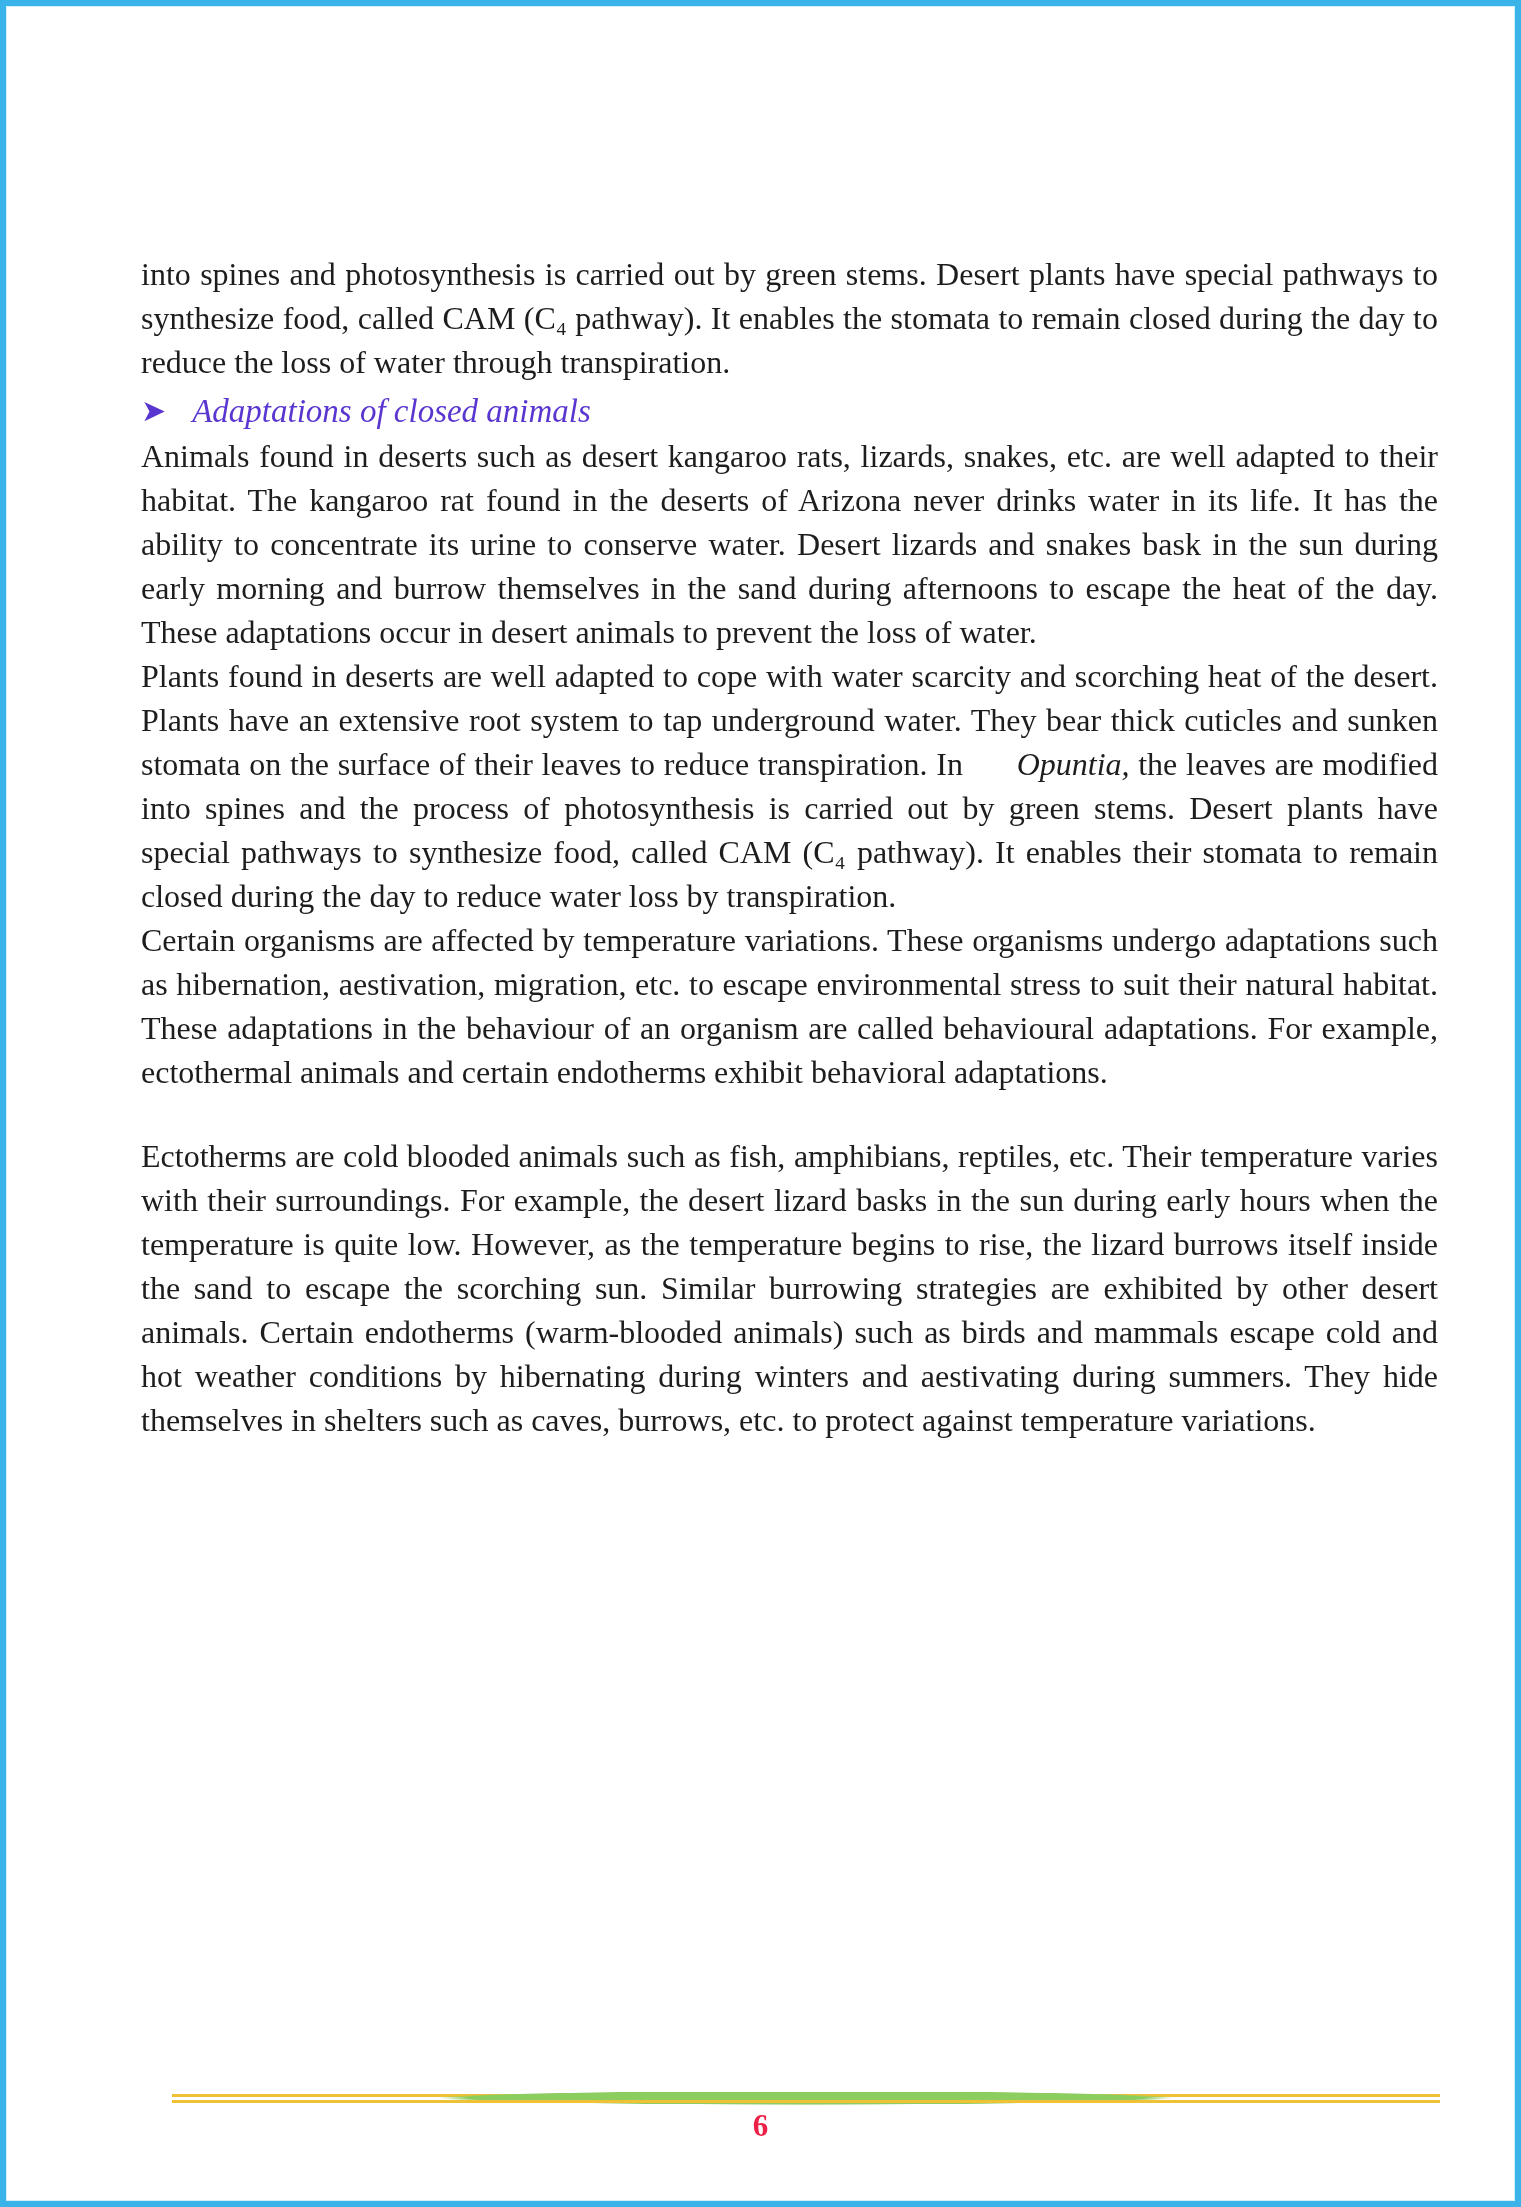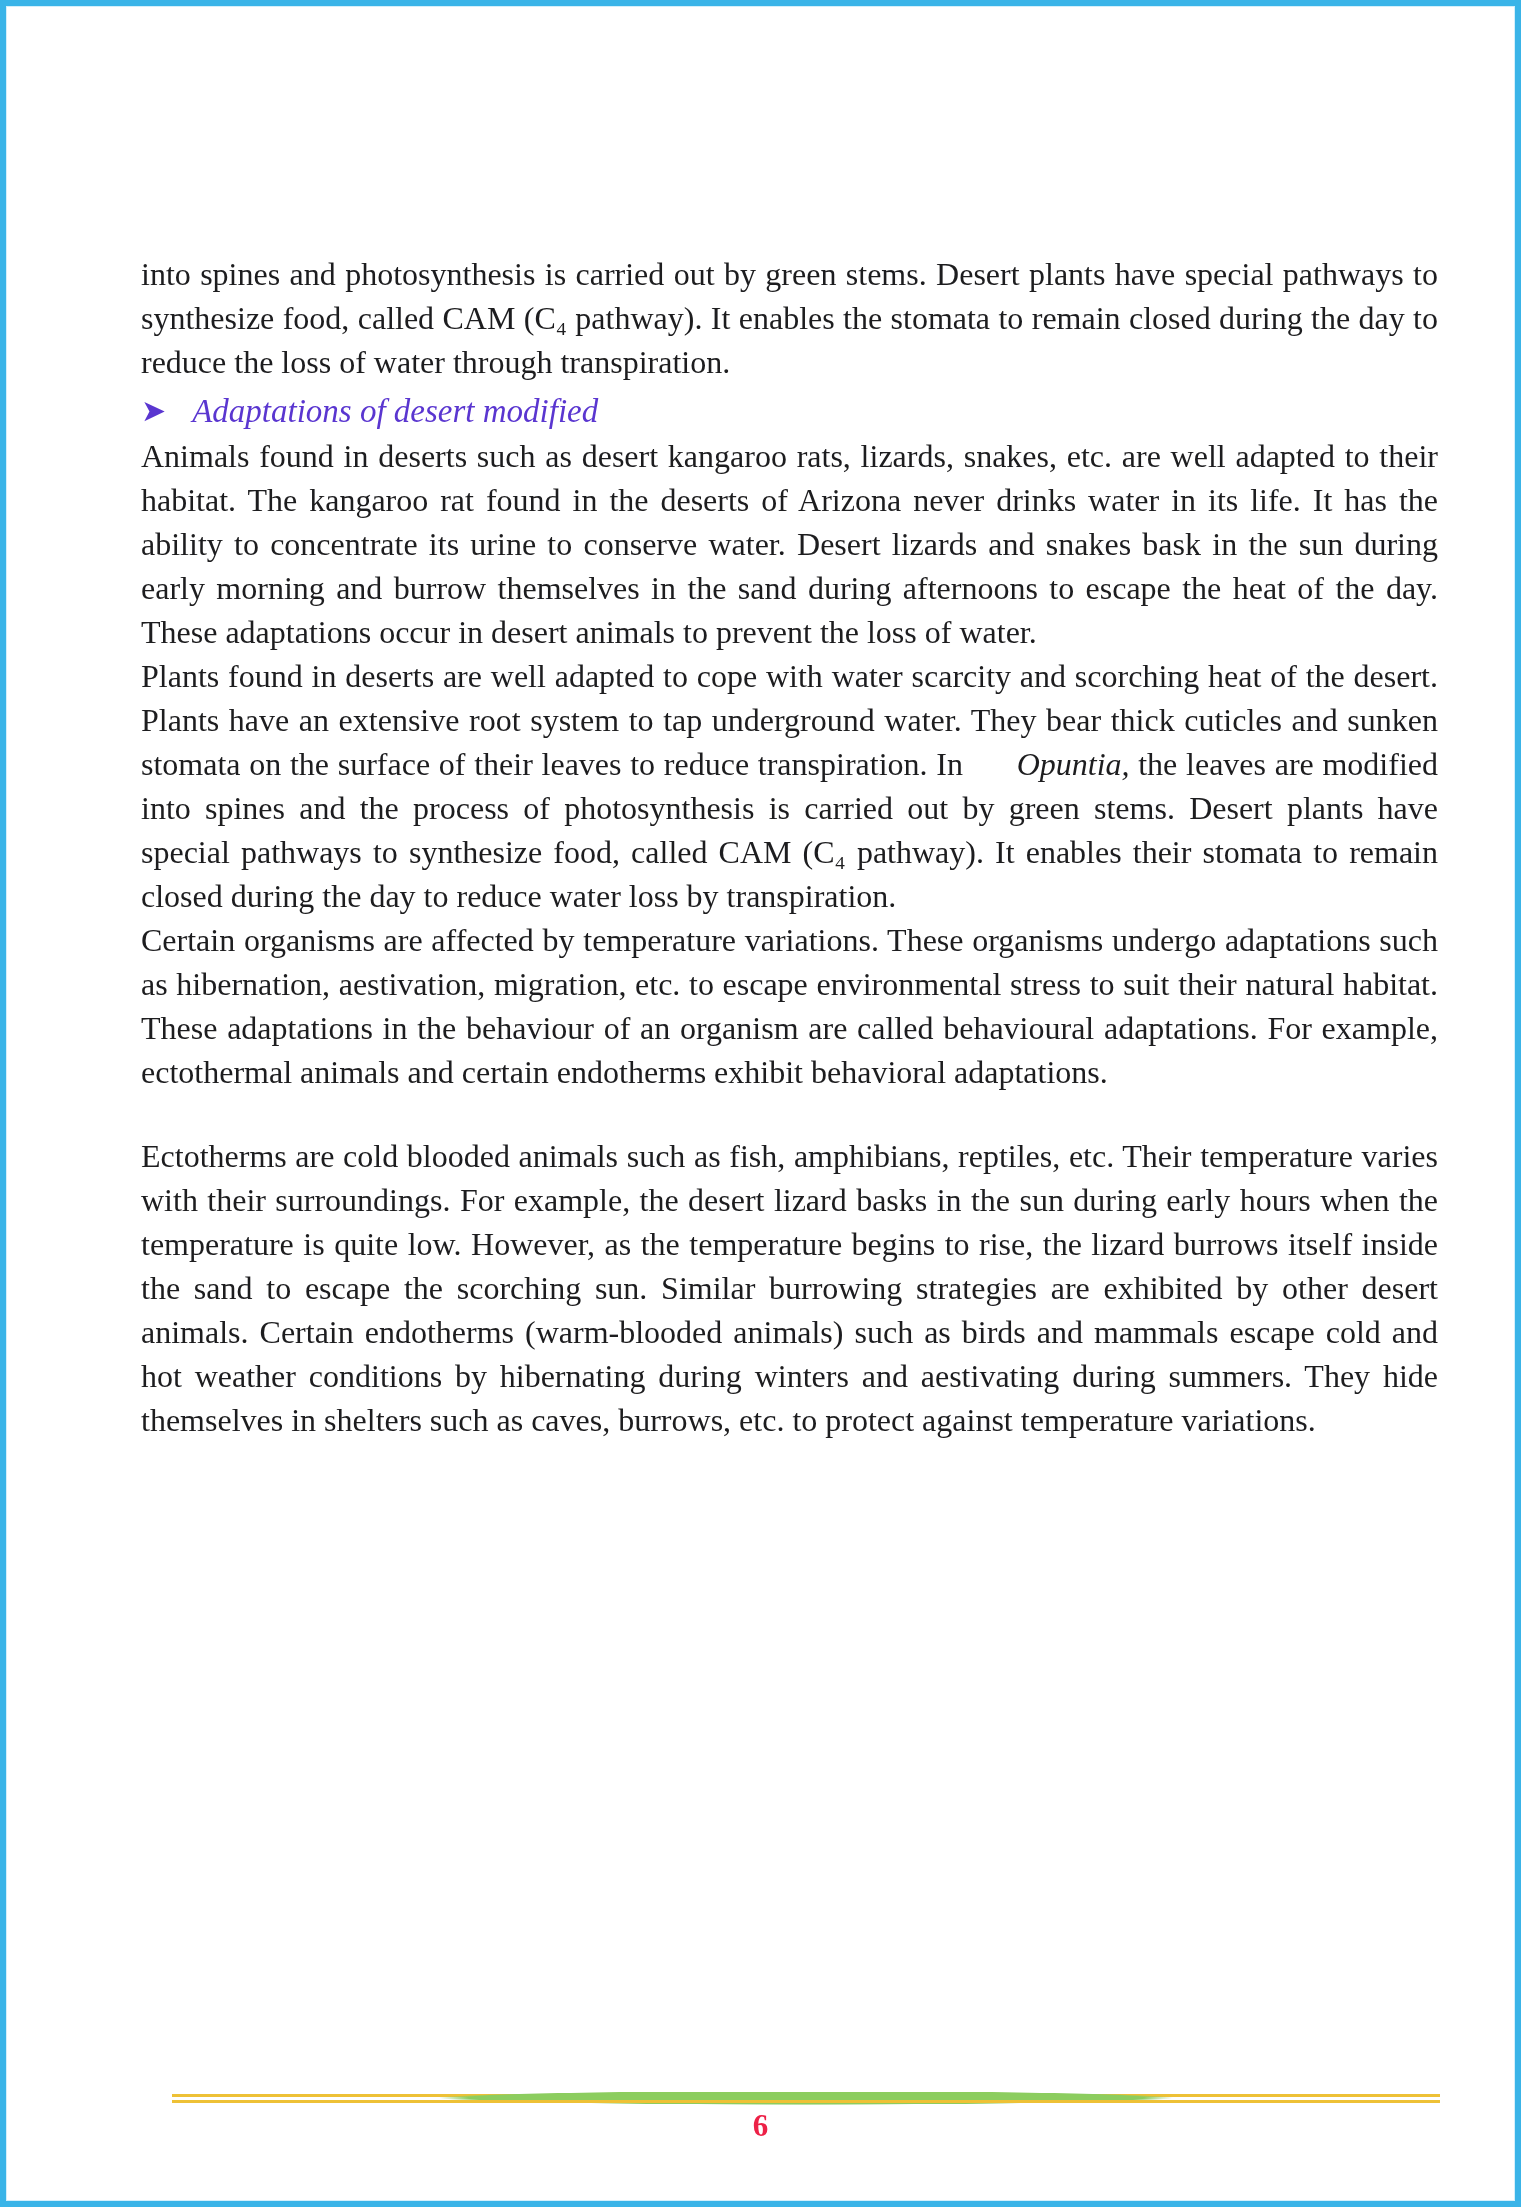--- a/index.html
+++ b/index.html
@@ -70,21 +70,21 @@
 </head>
 <body>
 
 <div class="page">
   <div class="content">
 
     <p class="body-para" id="para-intro">into spines and photosynthesis is carried out by green stems. Desert plants have special pathways to synthesize food, called CAM (C₄ pathway). It enables the stomata to remain closed during the day to reduce the loss of water through transpiration.</p>
 
     <div class="bullet-heading">
       <span class="arrow">➤</span>
-      <span class="heading-text">Adaptations of desert modified</span>
+      <span class="heading-text">Adaptations of closed animals</span>
     </div>
 
     <p class="body-para" id="para-animals">Animals found in deserts such as desert kangaroo rats, lizards, snakes, etc. are well adapted to their habitat. The kangaroo rat found in the deserts of Arizona never drinks water in its life. It has the ability to concentrate its urine to conserve water. Desert lizards and snakes bask in the sun during early morning and burrow themselves in the sand during afternoons to escape the heat of the day. These adaptations occur in desert animals to prevent the loss of water.</p>
 
 
     <p class="body-para" id="para-plants"><span>Plants found in deserts are well adapted to cope with water scarcity and scorching heat of the desert. Plants have an extensive root system to tap underground water. They bear thick cuticles and sunken stomata on the surface of their leaves to reduce transpiration. In </span><span class="italic-term">Opuntia,</span><span> the leaves are modified into spines and the process of photosynthesis is carried out by green stems. Desert plants have special pathways to synthesize food, called CAM (C₄ pathway). It enables their stomata to remain closed during the day to reduce water loss by transpiration.</span></p>
 
 
     <p class="body-para" id="para-behavioural">Certain organisms are affected by temperature variations. These organisms undergo adaptations such as hibernation, aestivation, migration, etc. to escape environmental stress to suit their natural habitat. These adaptations in the behaviour of an organism are called behavioural adaptations. For example, ectothermal animals and certain endotherms exhibit behavioral adaptations.</p>
 

